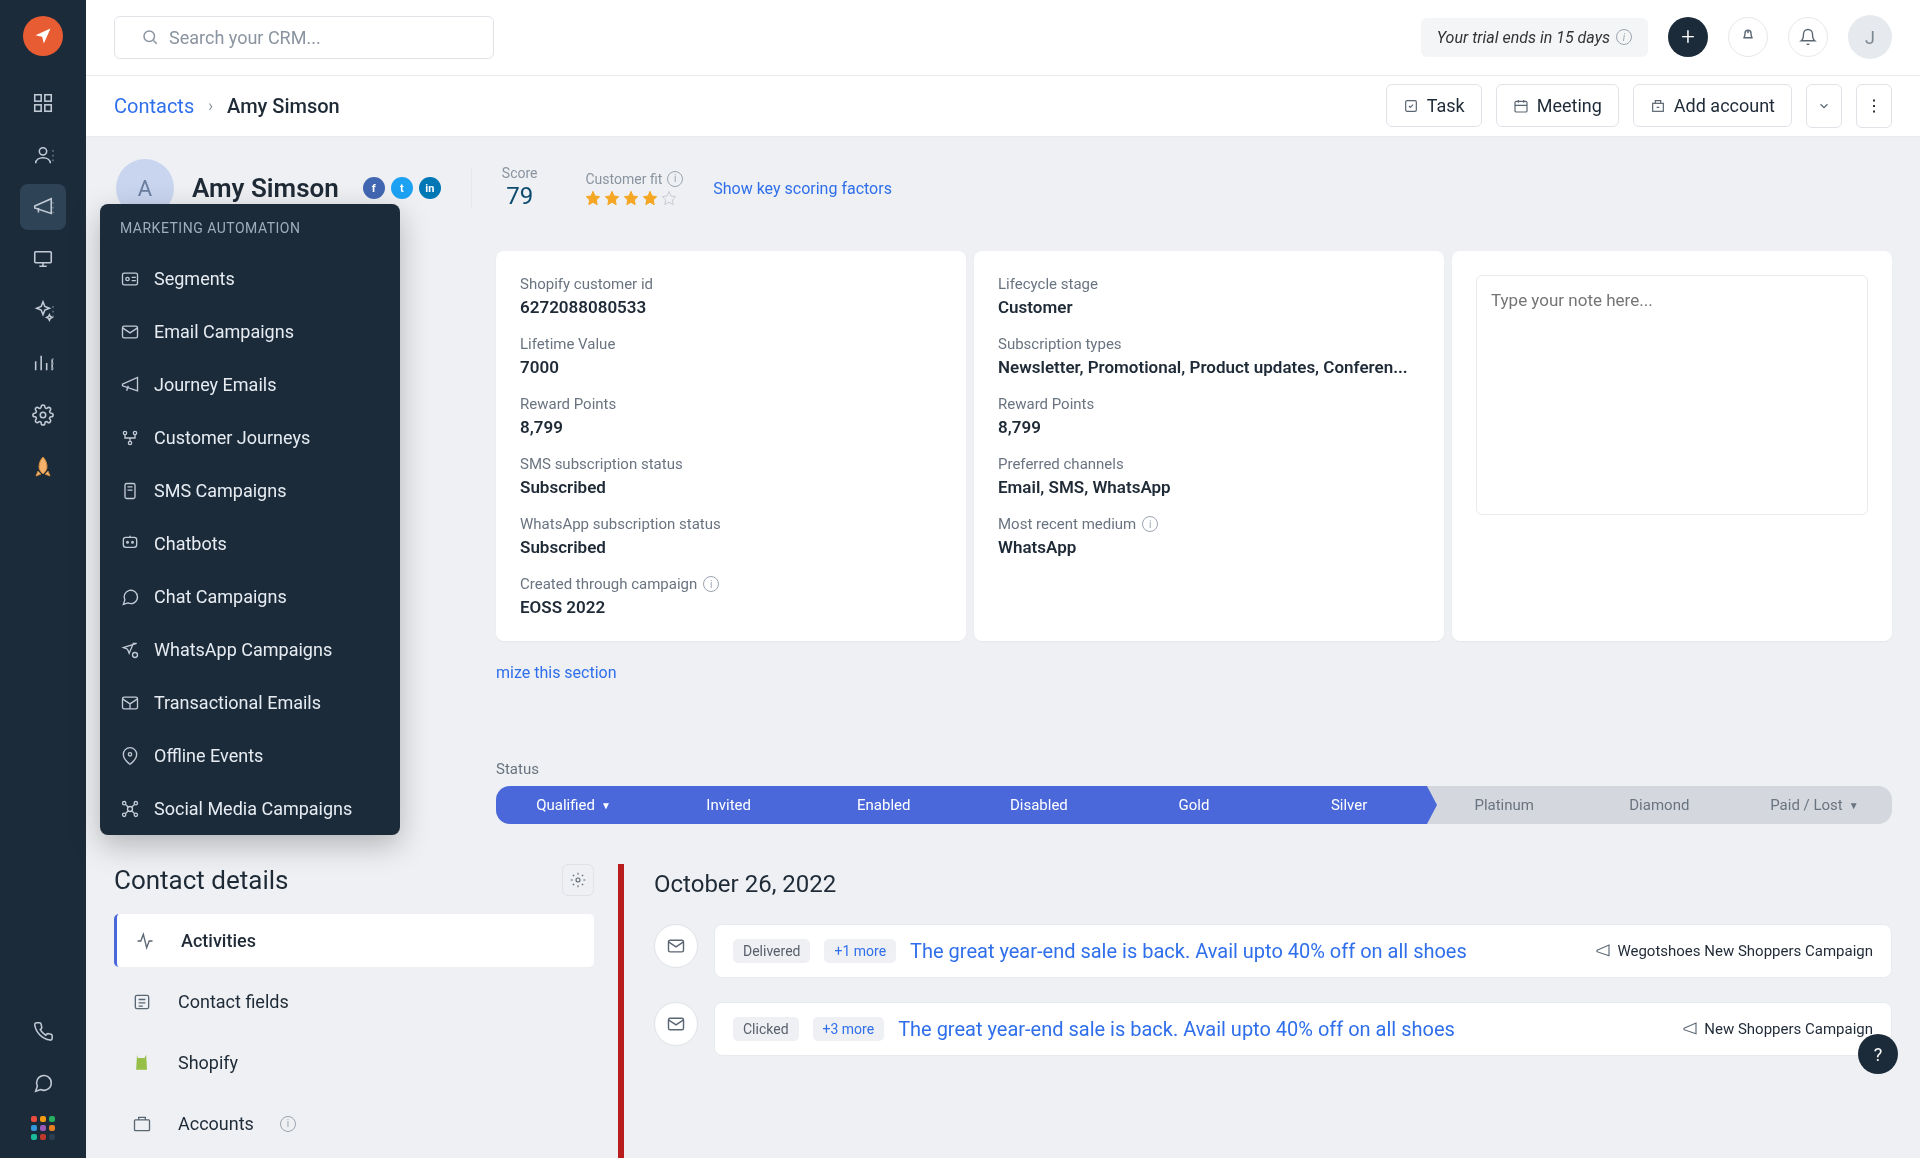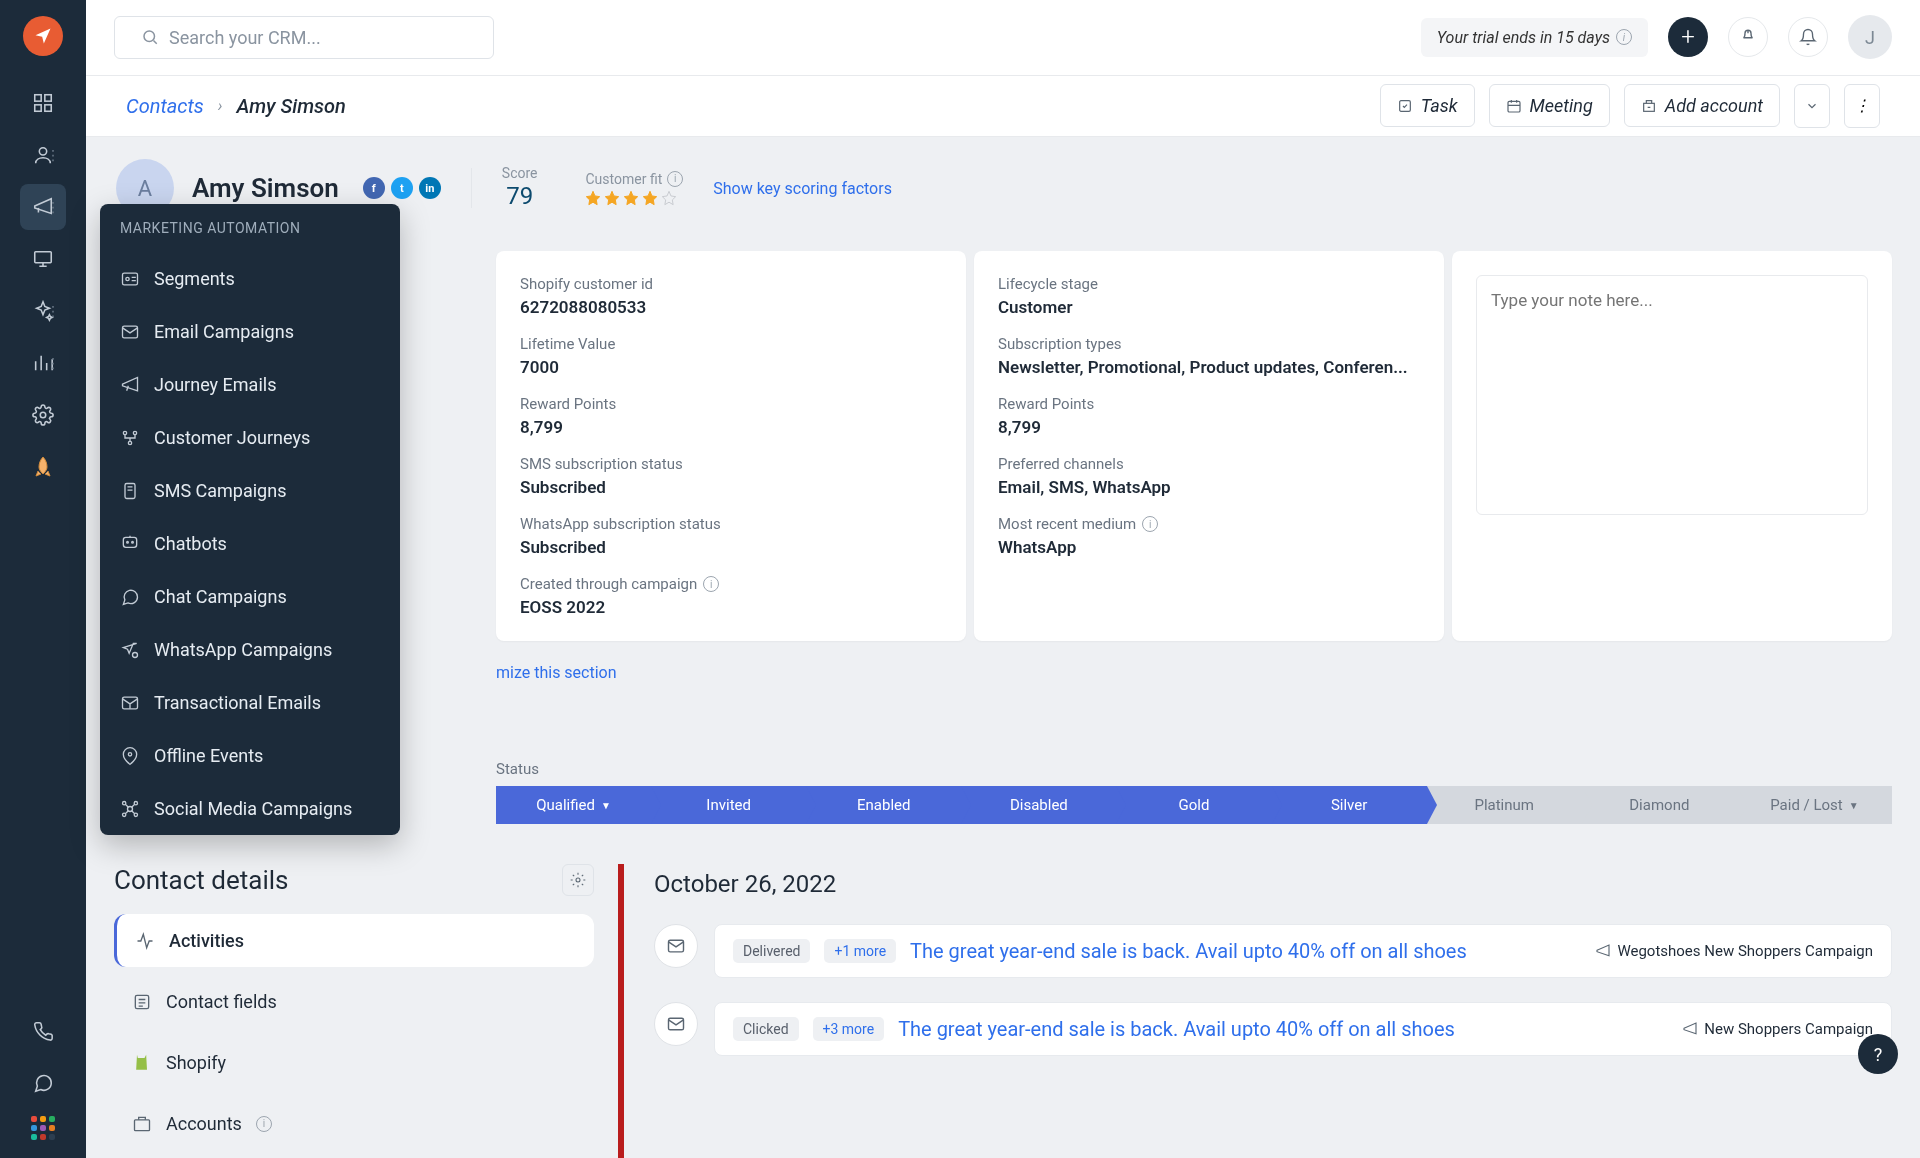--- a/index.html
+++ b/index.html
@@ -31,21 +31,21 @@
 .search svg { width: 18px; height: 18px; stroke: #8a94a0; fill: none; stroke-width: 2; }
 .top-spacer { flex: 1; }
 .trial-badge { background: #f4f5f7; border-radius: 6px; padding: 10px 16px; font-size: 16px; color: #333; font-style: italic; display: flex; align-items: center; gap: 6px; }
 .circle-btn { width: 40px; height: 40px; border-radius: 50%; display: flex; align-items: center; justify-content: center; cursor: pointer; }
 .plus-btn { background: #1c2b3a; color: #fff; font-size: 24px; font-weight: 300; }
 .icon-btn { background: #fff; border: 1px solid #e5e8eb; }
 .icon-btn svg { width: 18px; height: 18px; stroke: #5a6672; fill: none; stroke-width: 1.8; }
 .avatar-btn { background: #e6e9ed; width: 44px; height: 44px; color: #7c8894; font-size: 18px; }
 
 
-.crumbbar { height: 76px; background: #fff; display: flex; align-items: center; padding: 0 40px; border-bottom: 1px solid #e8eaed; gap: 14px; font-style: italic; }
+.crumbbar { height: 76px; background: #fff; display: flex; align-items: center; padding: 0 28px; border-bottom: 1px solid #e8eaed; gap: 14px; }
 .crumb-link { color: #2f6feb; font-size: 20px; }
 .crumb-sep { color: #8a94a0; }
 .crumb-current { font-size: 20px; color: #1f2a37; font-weight: 500; }
 .crumb-spacer { flex: 1; }
 .pill-btn { border: 1px solid #dfe3e8; border-radius: 6px; padding: 10px 16px; font-size: 18px; color: #1f2a37; display: flex; align-items: center; gap: 8px; cursor: pointer; background: #fff; }
 .pill-btn svg { width: 16px; height: 16px; stroke: #5a6672; fill: none; stroke-width: 1.8; }
 .dropdown-toggle { border: 1px solid #dfe3e8; border-radius: 6px; width: 36px; height: 44px; display:flex; align-items:center; justify-content:center; cursor:pointer; }
 .more-btn { border: 1px solid #dfe3e8; border-radius: 6px; width: 36px; height: 44px; display: flex; align-items: center; justify-content: center; cursor: pointer; }
 
 
@@ -81,34 +81,34 @@
 .field-label { font-size:15px; color:#6a7481; display:flex; align-items:center; gap:6px; }
 .field-value { font-size:17px; color:#1f2a37; font-weight:600; margin-top:4px; white-space:nowrap; overflow:hidden; text-overflow:ellipsis; }
 .note-card { flex: 0 0 440px; }
 .note-area { width:100%; height: 240px; border:1px solid #e8eaed; border-radius:6px; padding:14px; font-size:17px; color:#8a94a0; resize:none; font-family:inherit; }
 
 .customize-link { color:#2f6feb; font-size:16px; margin: 14px 0 8px 410px; }
 
 
 .pipeline-wrap { padding: 70px 28px 10px 410px; }
 .status-label { font-size:15px; color:#6a7481; margin-bottom:8px; }
-.pipeline { display:flex; height:38px; border-radius:0; overflow:hidden; }
+.pipeline { display:flex; height:38px; border-radius:14px; overflow:hidden; }
 .stage { flex:1; display:flex; align-items:center; justify-content:center; color:#fff; font-size:15px; position:relative; background:#4a68d9; }
 .stage:not(:last-child)::after { content:''; position:absolute; right:-10px; top:0; border-top:19px solid transparent; border-bottom:19px solid transparent; border-left:10px solid #4a68d9; z-index:2; }
 .stage.inactive { background:#d4d8de; color:#6a7481; }
 .stage.inactive:not(:last-child)::after { border-left-color:#d4d8de; }
 .stage .tri-dd { margin-left:6px; font-size:10px; }
 
 
 .lower { display:flex; padding: 30px 28px 0 28px; gap:24px; }
 .details-col { width: 480px; }
 .details-head { display:flex; align-items:center; justify-content:space-between; margin-bottom: 18px; }
 .details-title { font-size:26px; color:#1f2a37; }
 .gear-circle { width:32px; height:32px; border:1px solid #dfe3e8; border-radius:6px; display:flex; align-items:center; justify-content:center; cursor:pointer; }
-.detail-tab { display:flex; align-items:center; gap:14px; padding:16px 18px; border-radius:12px; font-size:18px; color:#1f2a37; margin-bottom:8px; cursor:pointer; }
+.detail-tab { display:flex; align-items:center; gap:26px; padding:16px 18px; border-radius:5px; font-size:18px; color:#1f2a37; margin-bottom:8px; cursor:pointer; }
 .detail-tab.active { background:#fff; border-left:3px solid #4a68d9; font-weight:500; }
 .detail-tab svg { width:20px; height:20px; stroke:#5a6672; fill:none; stroke-width:1.6; }
 
 .timeline-col { flex:1; border-left:6px solid #b91c1c; padding-left:30px; padding-top:6px; }
 .timeline-date { font-size:24px; color:#1f2a37; margin-bottom:26px; }
 .tl-row { display:flex; gap:16px; margin-bottom:24px; align-items:flex-start; }
 .tl-icon { width:44px; height:44px; border-radius:50%; border:1px solid #e0e3e7; background:#fff; display:flex; align-items:center; justify-content:center; flex-shrink:0; }
 .tl-icon svg { width:20px; height:20px; stroke:#5a6672; fill:none; stroke-width:1.7; }
 .tl-card { flex:1; background:#fff; border:1px solid #e7eaee; border-radius:8px; padding:14px 18px; display:flex; align-items:center; gap:14px; }
 .tag-chip { background:#eef0f3; border-radius:5px; padding:4px 10px; font-size:14px; color:#59606c; }

